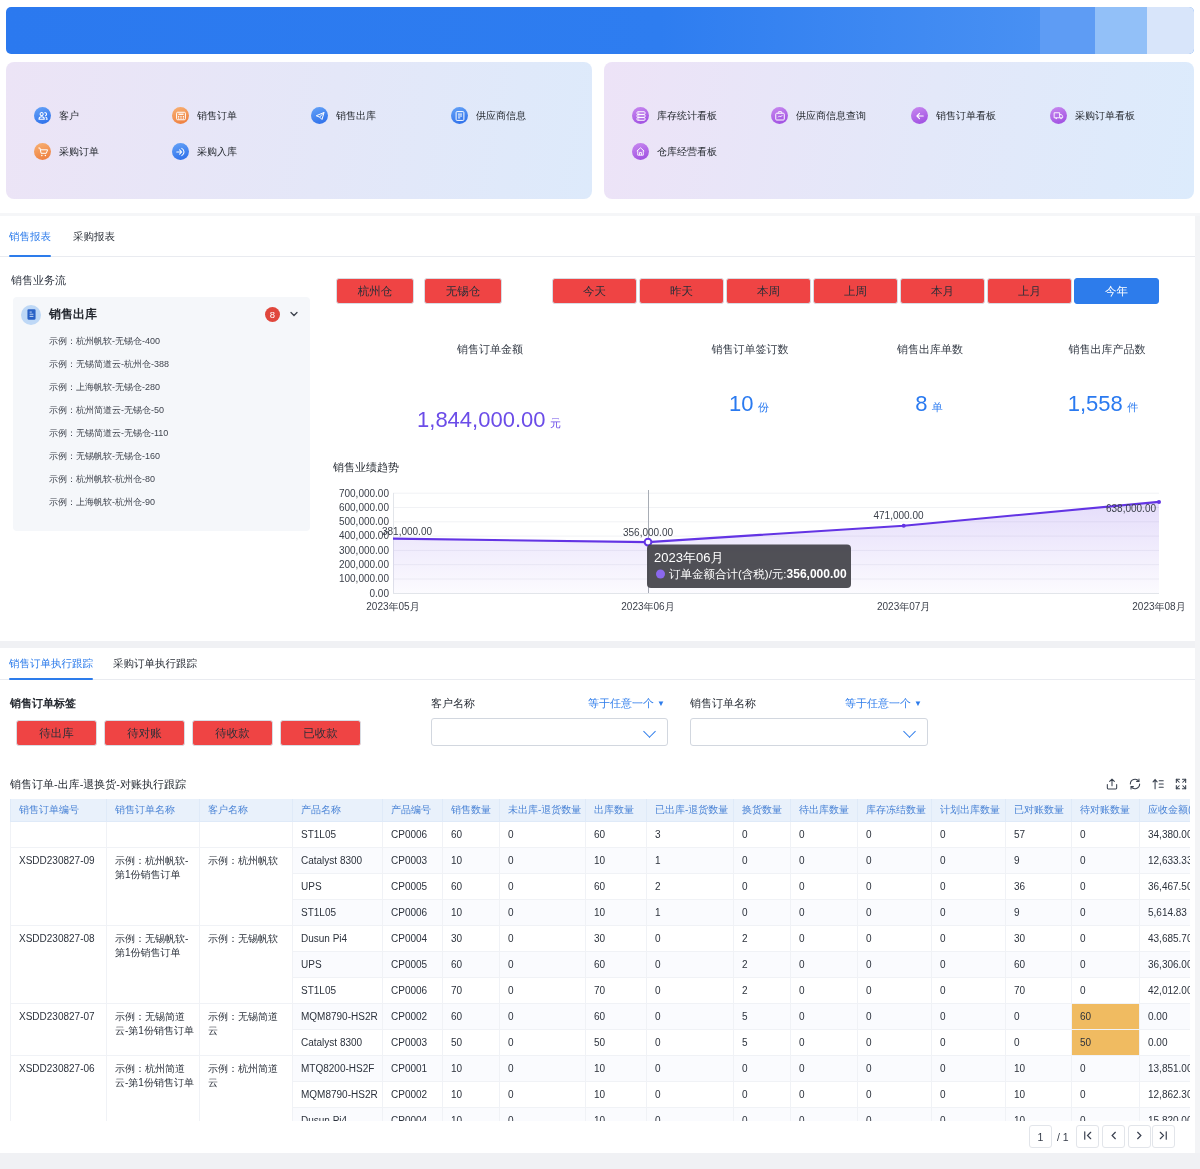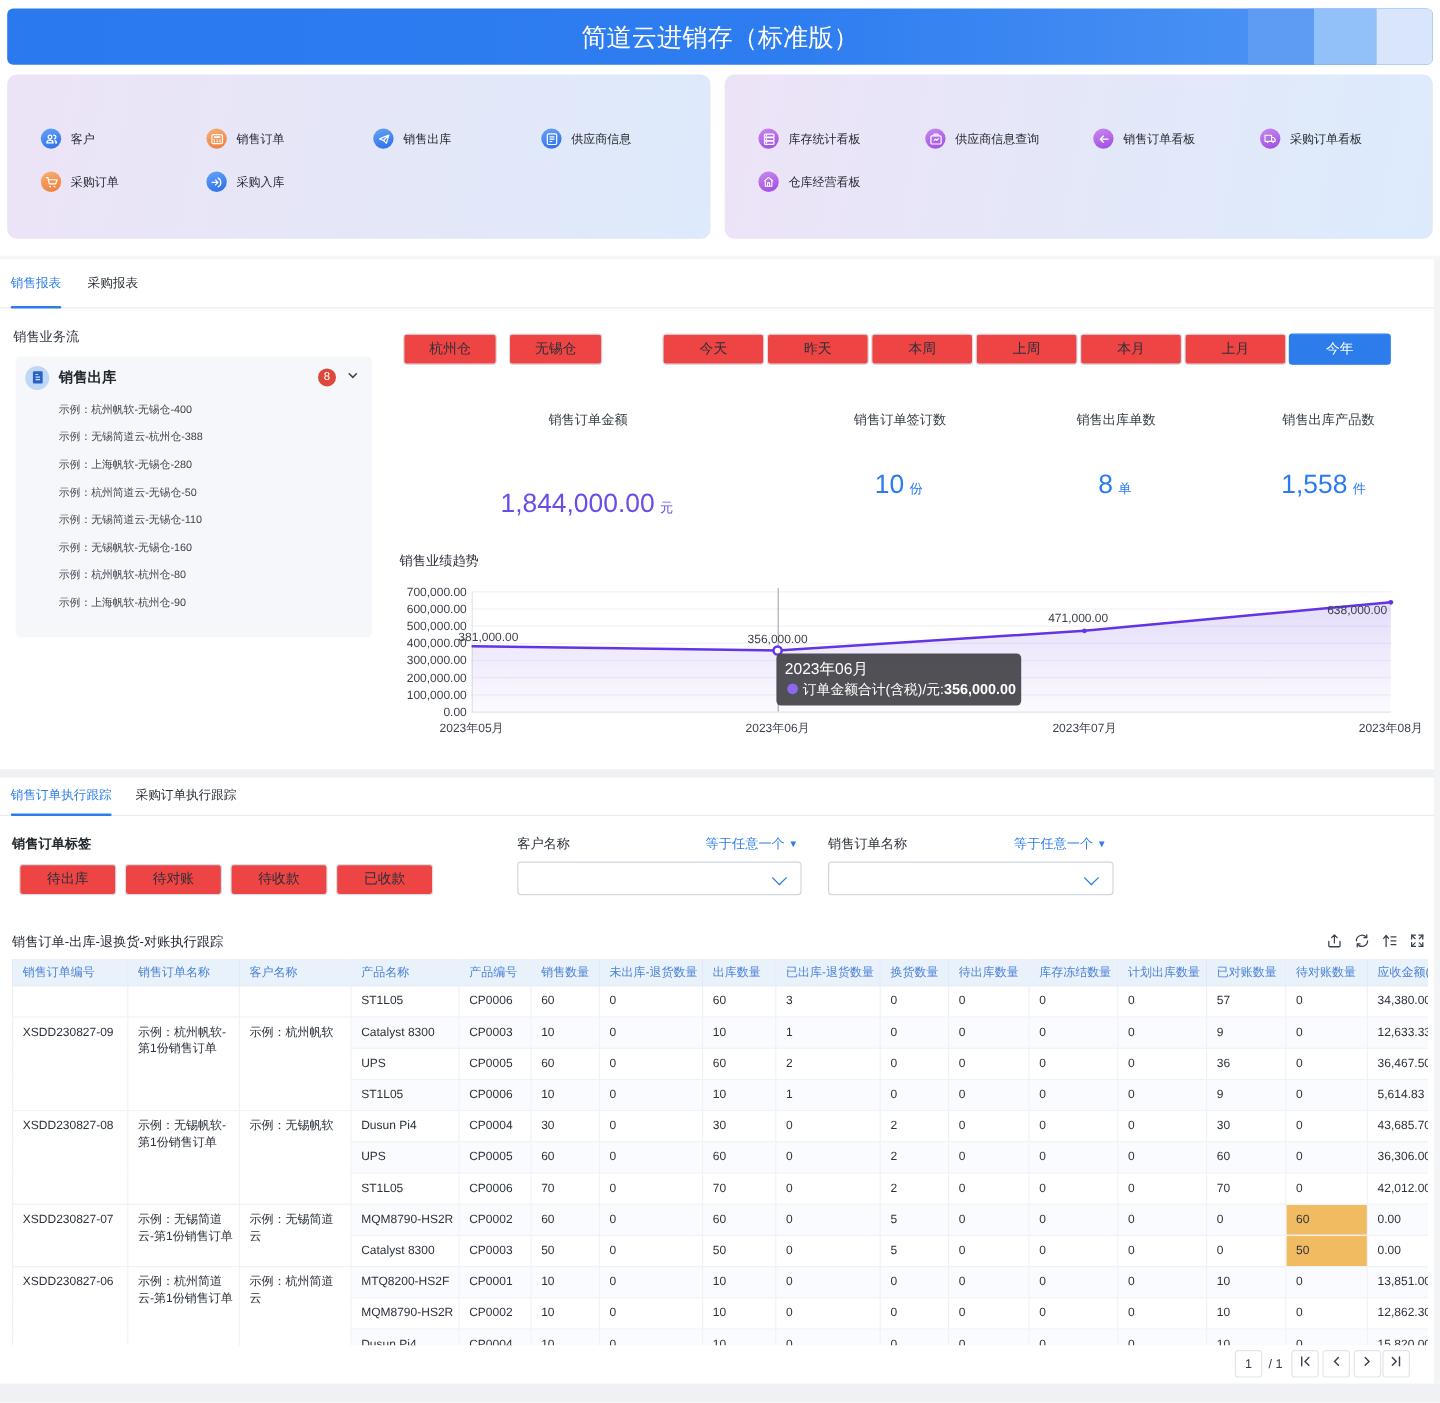--- a/index.html
+++ b/index.html
@@ -69,21 +69,20 @@
 
 .pgbox { position:absolute; width:23px; height:23px; border:1px solid #e2e5ea; border-radius:3px; background:#fff; text-align:center; line-height:22px; font-size:10.5px; color:#353c49; }
 </style>
 </head>
 <body>
 
 <div id="hdr" class="abs">
   <div class="b1"></div>
     <div class="b2"></div>
     <div class="b3"></div>
-  <div class="ttl">简道云进销存（标准版）</div>
 </div>
 
 <div id="pnlL" class="abs">
   <div class="mitem" style="left:28px;top:45px;">
       <div class="ic blue">
         <svg width="12" height="12" viewBox="0 0 24 24" fill="none" stroke="#fff" stroke-width="2.1">
           <circle cx="9.3" cy="8.2" r="3.1"></circle>
           <path d="M4 18.3c0-2.9 2.4-4.7 5.3-4.7s5.3 1.8 5.3 4.7z" stroke-linejoin="round"></path>
           <path d="M14.6 5.8a3 3 0 1 1 1.6 5.6M16.9 13.8c2.1.5 3.3 2.1 3.3 4.5h-2.6"></path>
         </svg>

